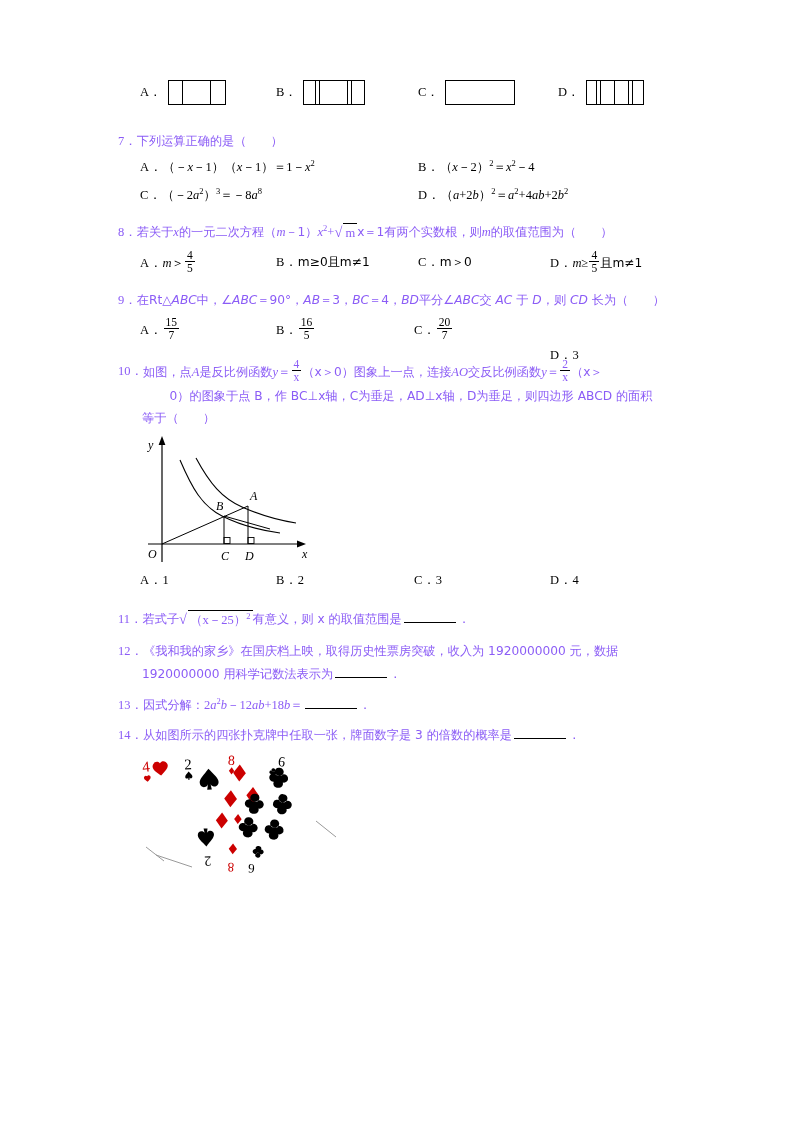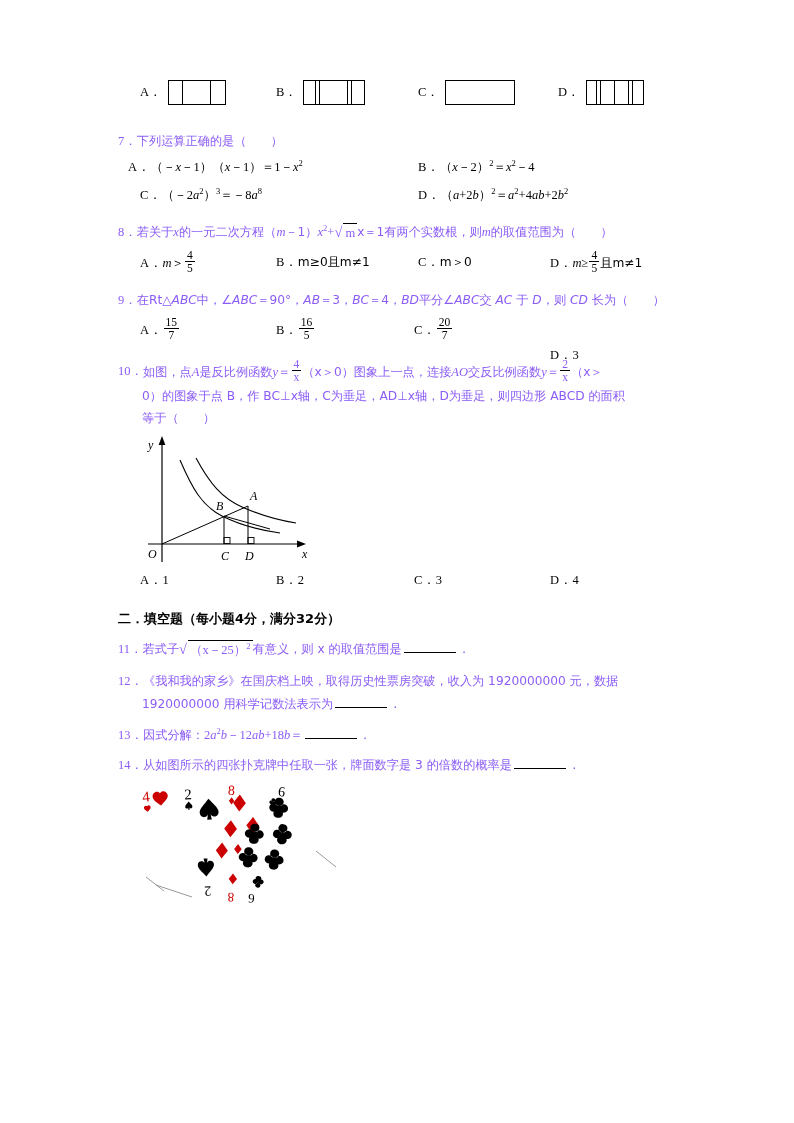--- a/index.html
+++ b/index.html
@@ -209,21 +209,21 @@
         <span class="rectcell" style="width:10px"></span>
       </span>
     </div>
   </div>
 
   <div class="qline" style="margin-top:12px;">
     <span class="qnum">7．</span><span class="cn">下列运算正确的是（　　）</span>
   </div>
 
   <div class="optrow" style="margin-top:8px;">
-    <div class="opt" style="left:10px;">
+    <div class="opt" style="left:22px;">
       <span class="lab">A．</span><span>（－<i>x</i>－1）（<i>x</i>－1）＝1－<i>x</i><sup>2</sup></span>
     </div>
     <div class="opt" style="left:300px;">
       <span class="lab">B．</span><span>（<i>x</i>－2）<sup>2</sup>＝<i>x</i><sup>2</sup>－4</span>
     </div>
   </div>
 
   <div class="optrow" style="margin-top:2px;">
     <div class="opt" style="left:22px;">
       <span class="lab">C．</span><span>（－2<i>a</i><sup>2</sup>）<sup>3</sup>＝－8<i>a</i><sup>8</sup></span>
@@ -267,21 +267,21 @@
       <span class="lab">C．</span><span class="frac"><span class="num">20</span><span class="den">7</span></span>
     </div>
     <div class="opt" style="left:432px;top:6px;margin-top:25px;">
       <span class="lab">D．</span><span>3</span>
     </div>
   </div>
 
   <div class="qline" style="margin-top:8px;">
     <span class="qnum">10．</span><span class="cn">如图，点</span><i class="mathit">A</i><span class="cn">是反比例函数</span><i class="mathit">y</i><span>＝</span><span class="frac"><span class="num">4</span><span class="den">x</span></span><span class="cn">（x＞0）图象上一点，连接</span><i class="mathit">AO</i><span class="cn">交反比例函数</span><i class="mathit">y</i><span>＝</span><span class="frac"><span class="num">2</span><span class="den">x</span></span><span class="cn">（x＞</span>
   </div>
-  <div class="qline indent" style="margin-top:4px;">
+  <div class="qline indent" style="margin-top:4px;text-align:center;">
     <span class="cn">0）的图象于点 B，作 BC⊥x轴，C为垂足，AD⊥x轴，D为垂足，则四边形 ABCD 的面积</span>
   </div>
   <div class="qline indent" style="margin-top:4px;">
     <span class="cn">等于（　　）</span>
   </div>
 
   <div class="figure-graph">
     <svg width="180" height="132" viewBox="0 0 180 132">
 
       <line x1="22" y1="128" x2="22" y2="8" stroke="#000" stroke-width="1.2"></line>
@@ -323,21 +323,20 @@
       <span class="lab">B．</span><span>2</span>
     </div>
     <div class="opt" style="left:296px;">
       <span class="lab">C．</span><span>3</span>
     </div>
     <div class="opt" style="left:432px;">
       <span class="lab">D．</span><span>4</span>
     </div>
   </div>
 
-  <div class="section-head">二．填空题（每小题4分，满分32分）</div>
 
   <div class="qline" style="margin-top:12px;">
     <span class="qnum">11．</span><span class="cn">若式子</span><span class="radical"><span class="bar"><span>（x－25）</span><sup>2</sup></span></span><span class="cn">有意义，则 x 的取值范围是</span><span class="blank"></span><span>．</span>
   </div>
 
   <div class="qline" style="margin-top:12px;">
     <span class="qnum">12．</span><span class="cn">《我和我的家乡》在国庆档上映，取得历史性票房突破，收入为 1920000000 元，数据</span>
   </div>
   <div class="qline indent" style="margin-top:4px;">
     <span class="cn">1920000000 用科学记数法表示为</span><span class="blank"></span><span>．</span>

